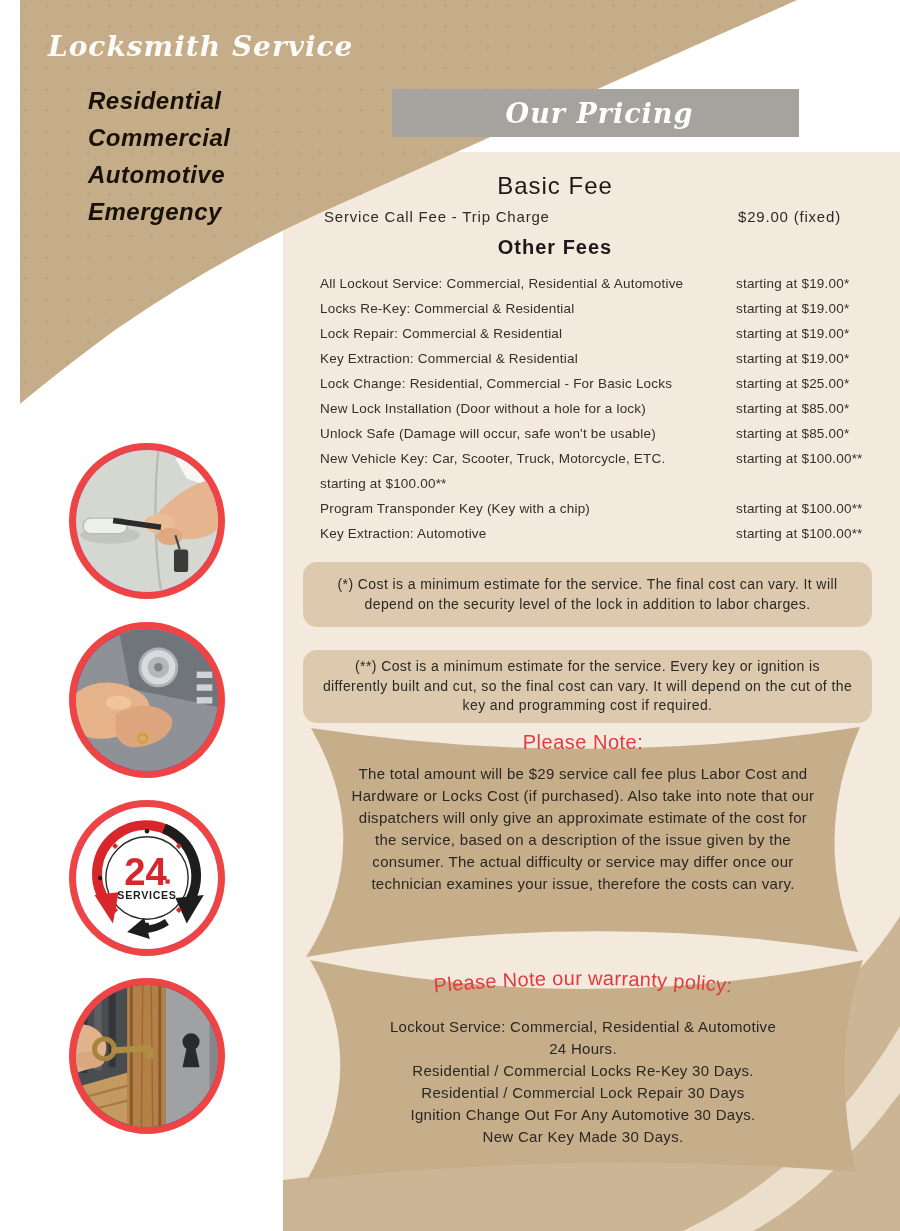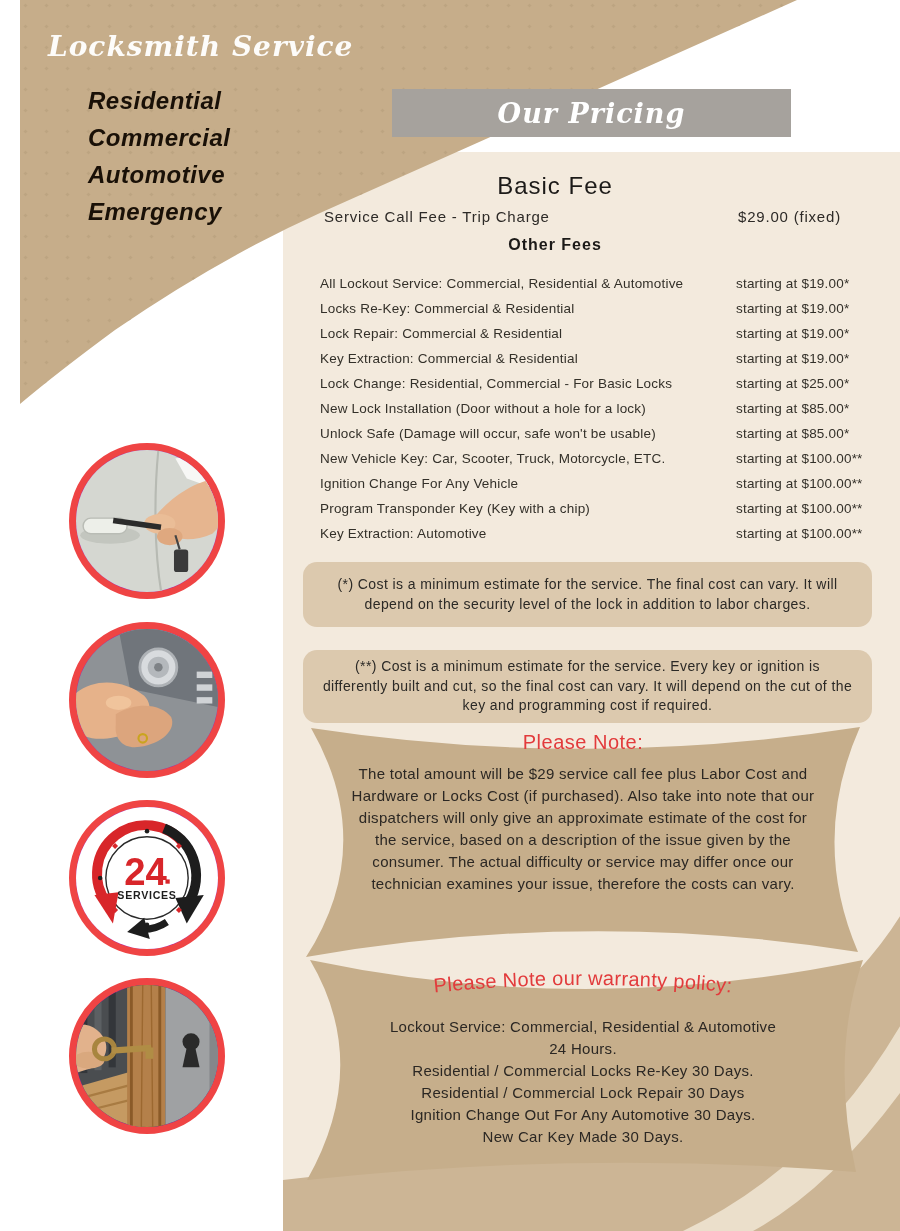--- a/index.html
+++ b/index.html
@@ -16,29 +16,29 @@
   
   .brand-title{left:28px;top:30px;z-index:7;color:#fdfcfa;
     font-family:"DejaVu Serif", serif;font-style:italic;font-weight:bold;
     font-size:28px;letter-spacing:1px;}
   .brand-services{left:68px;top:82px;z-index:7;color:#191007;
     font-family:Liberation Sans, sans-serif;font-style:italic;font-weight:bold;
     font-size:24px;line-height:37px;letter-spacing:.5px;}
 
   
   .banner{left:372px;top:89px;width:399px;height:48px;background:#a6a29d;z-index:6;
-    display:flex;align-items:center;justify-content:center;}
+    display:flex;align-items:center;justify-content:center;padding-left:8px;}
   .banner span{color:#ffffff;font-family:"DejaVu Serif", serif;font-style:italic;
     font-weight:bold;font-size:27px;letter-spacing:1px;}
 
   
   .h-basic{left:280px;top:172px;width:510px;text-align:center;z-index:6;
     font-size:24px;font-weight:normal;color:#1c1a18;letter-spacing:1px;}
   .h-other{left:280px;top:236px;width:510px;text-align:center;z-index:6;
-    font-size:16px;font-weight:bold;color:#1c1a18;letter-spacing:1px;}
+    font-size:20px;font-weight:bold;color:#1c1a18;letter-spacing:1px;}
   .svc-label{left:304px;top:208px;z-index:6;font-size:15px;color:#2d2a27;letter-spacing:.8px;}
   .svc-price{left:718px;top:208px;z-index:6;font-size:15px;color:#2d2a27;letter-spacing:.8px;}
   .fees{left:300px;top:271px;width:552px;z-index:6;}
   .fee-row{display:flex;height:25px;align-items:center;}
   .fee-row .svc{width:416px;font-size:13.5px;color:#333029;letter-spacing:.2px;}
   .fee-row .prc{width:136px;font-size:13.5px;color:#333029;letter-spacing:.2px;}
 
   
   .note-box{left:283px;width:569px;background:#dcc9ae;border-radius:14px;z-index:4;
     display:flex;align-items:center;justify-content:center;}
@@ -134,21 +134,20 @@
       </div>
     <div class="fee-row">
         <span class="svc">Unlock Safe (Damage will occur, safe won't be usable)</span>
         <span class="prc">starting at $85.00*</span>
       </div>
     <div class="fee-row">
         <span class="svc">New Vehicle Key: Car, Scooter, Truck, Motorcycle, ETC.</span>
         <span class="prc">starting at $100.00**</span>
       </div>
     <div class="fee-row">
-        <span class="svc">Ignition Change For Any Vehicle</span>
         <span class="prc">starting at $100.00**</span>
       </div>
     <div class="fee-row">
         <span class="svc">Program Transponder Key (Key with a chip)</span>
         <span class="prc">starting at $100.00**</span>
       </div>
     <div class="fee-row">
         <span class="svc">Key Extraction: Automotive</span>
         <span class="prc">starting at $100.00**</span>
       </div>

